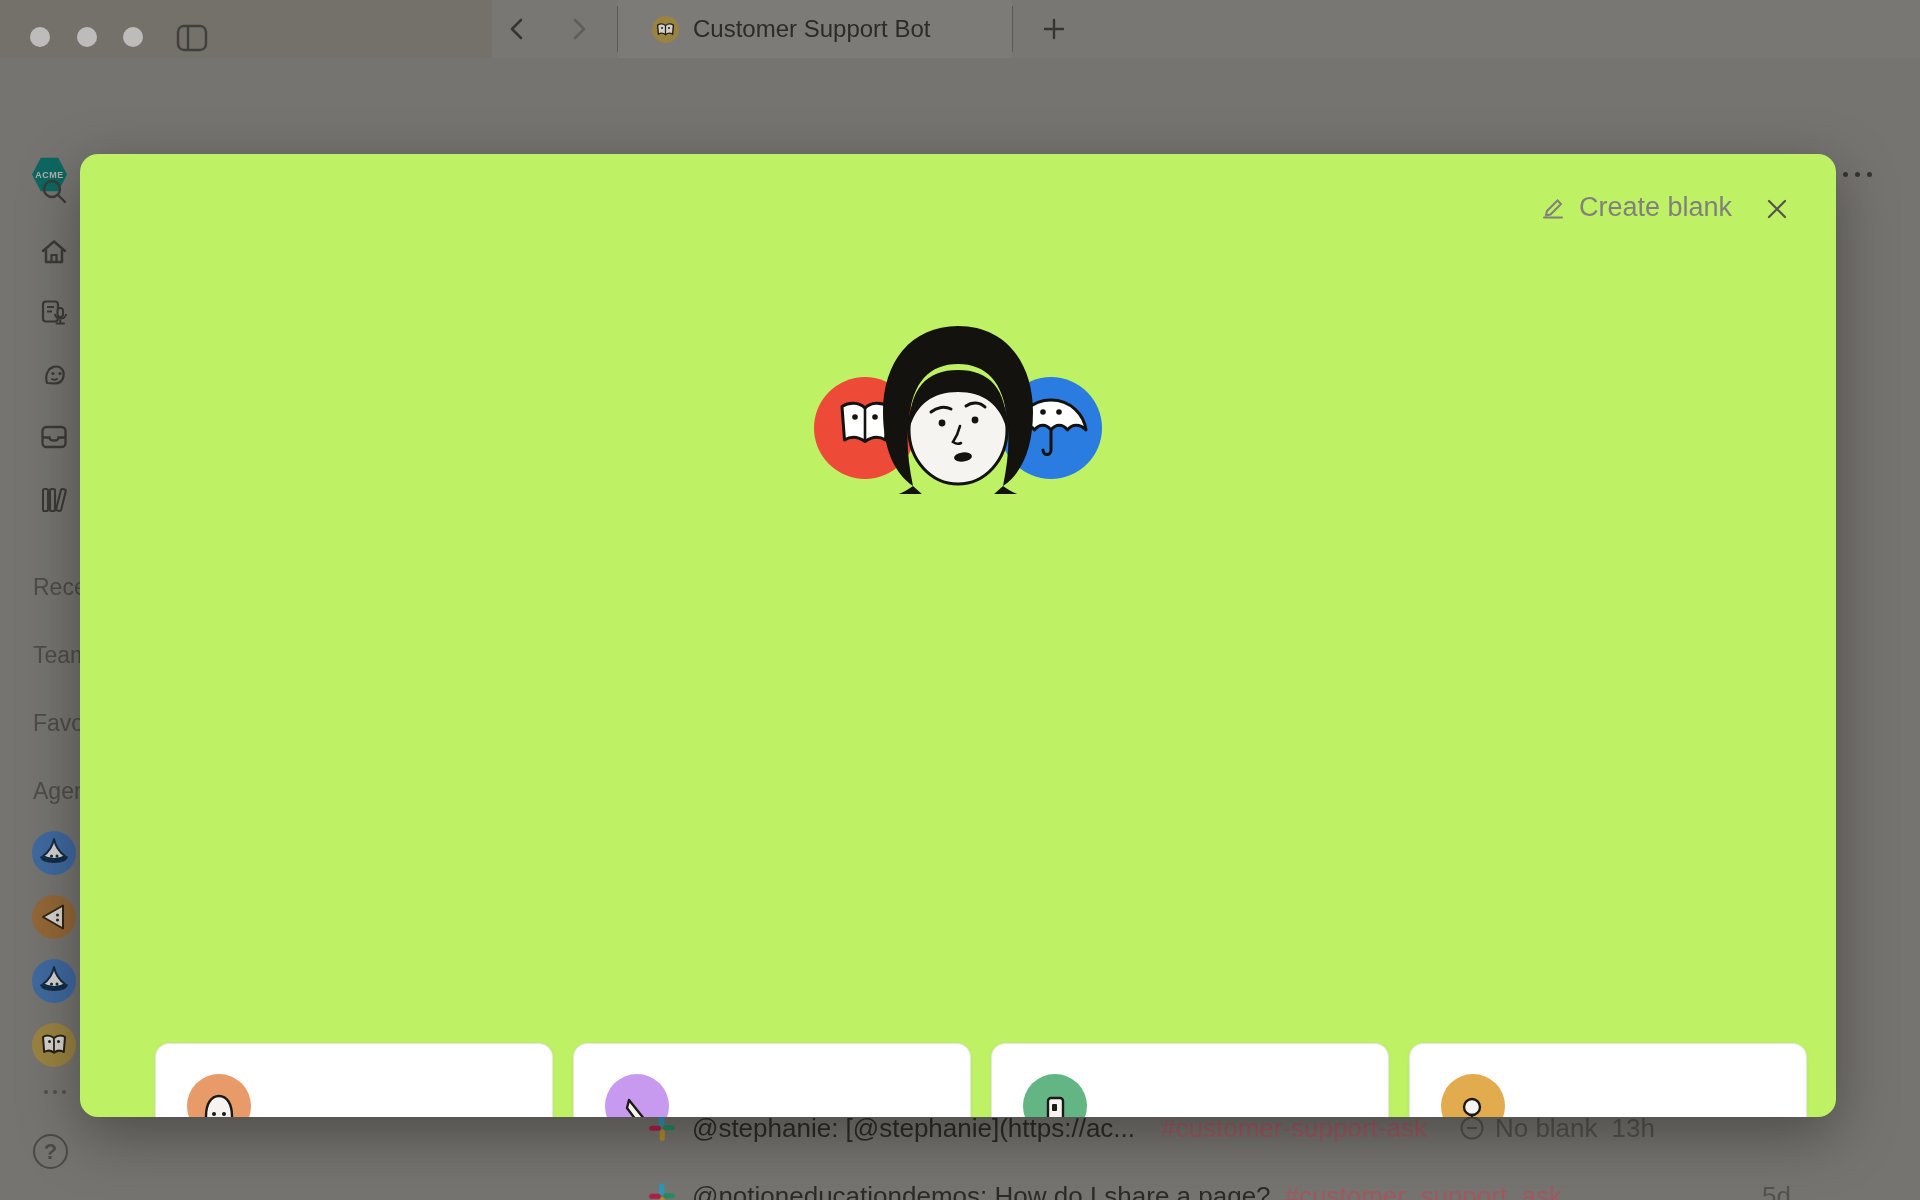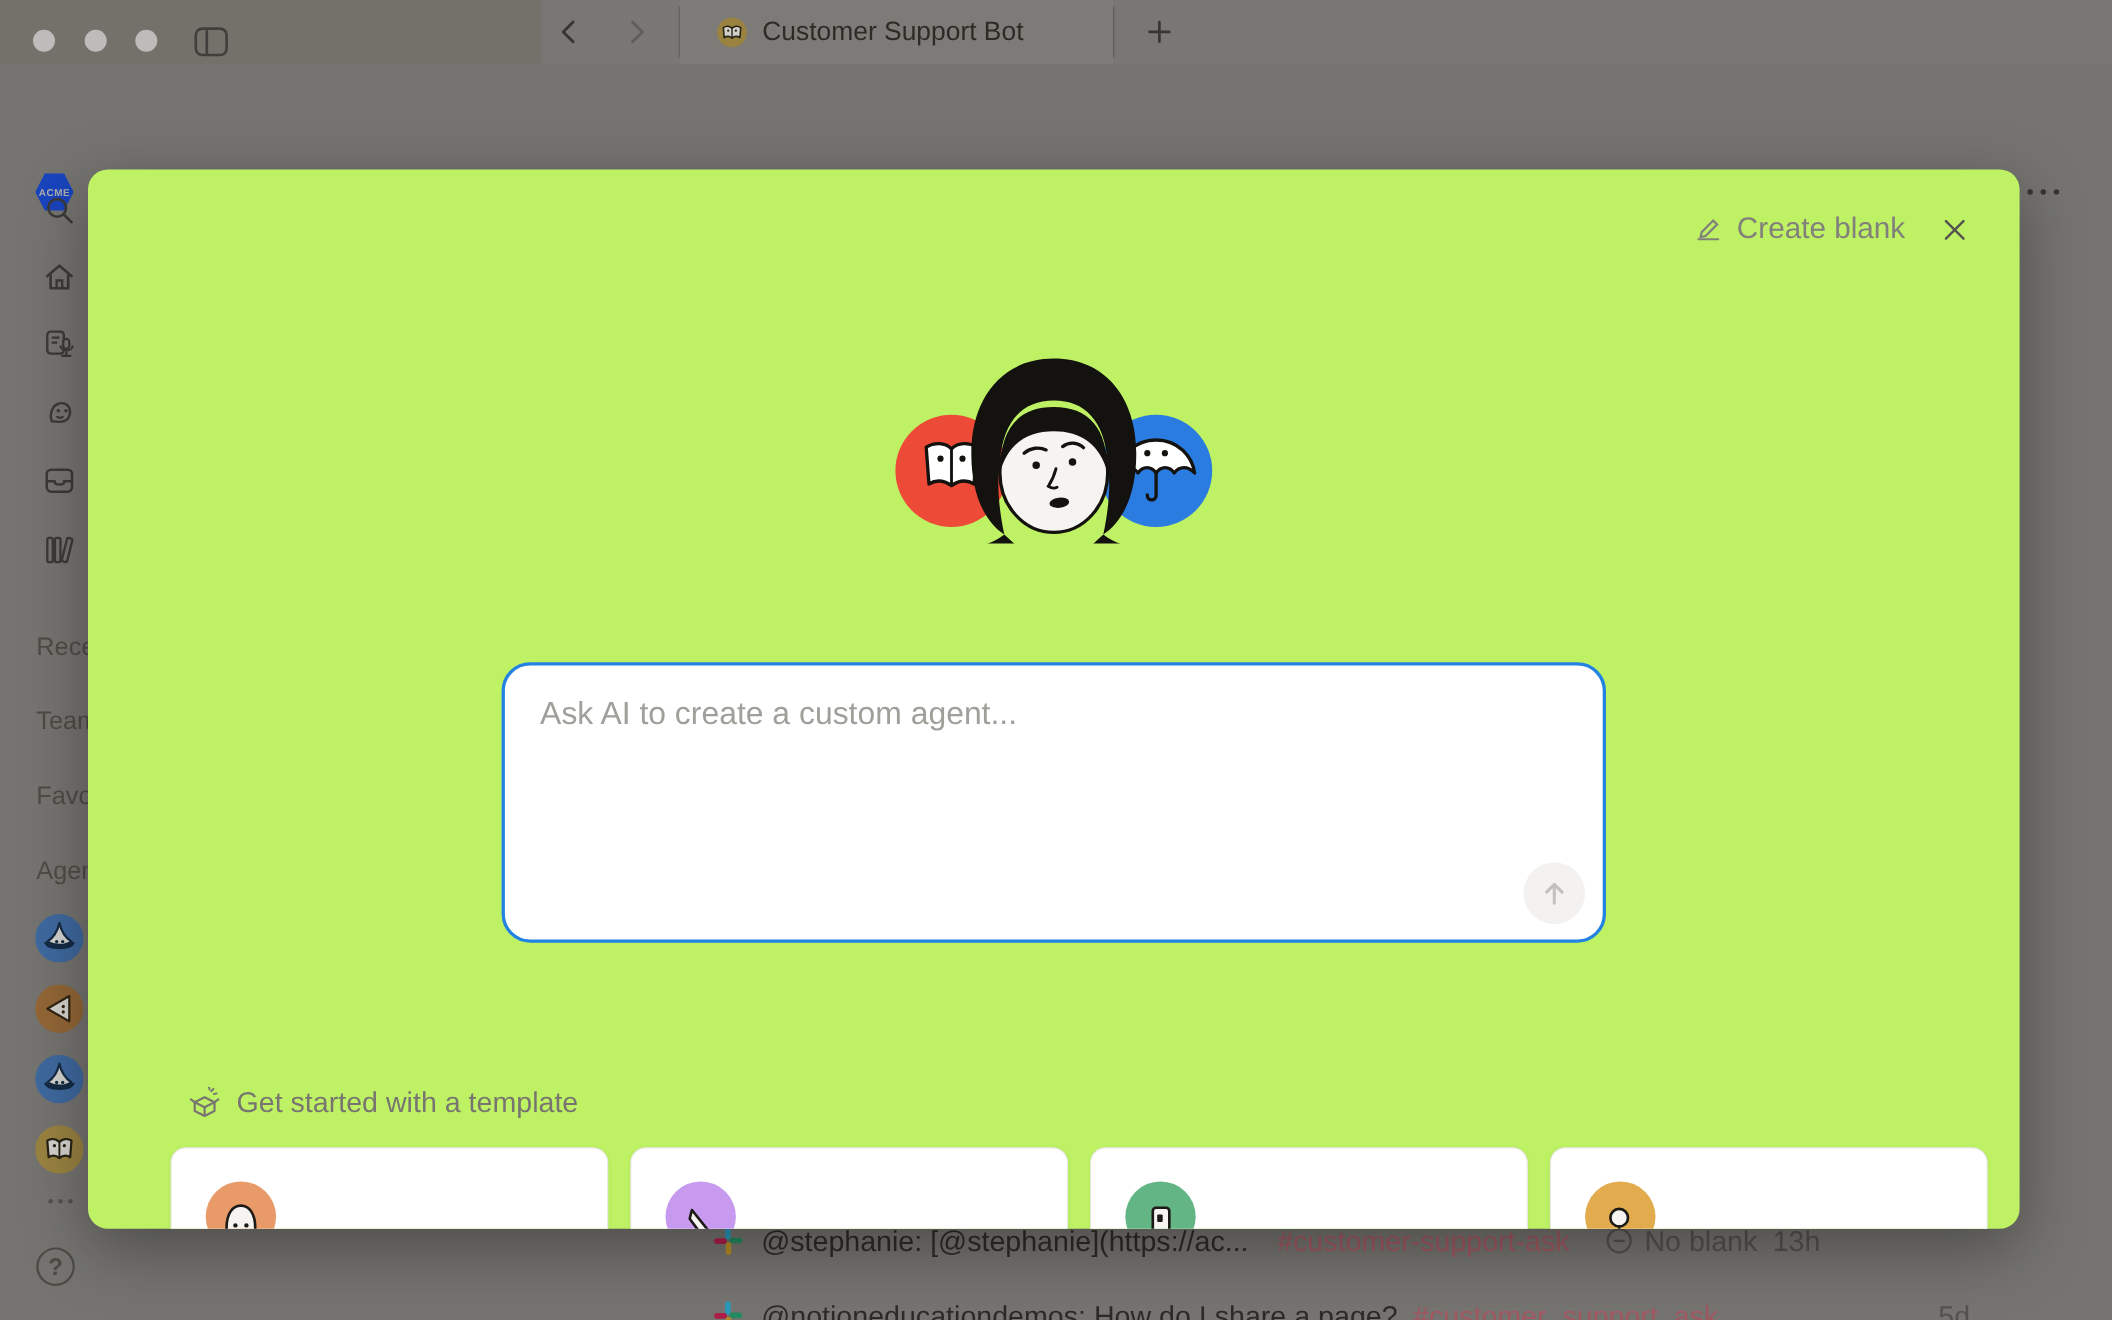--- a/index.html
+++ b/index.html
@@ -13,21 +13,21 @@
   .titlebar { position:absolute; left:0; top:0; width:1920px; height:58px; background:#8a8884; }
   .titlebar-left { position:absolute; left:0; top:0; width:492px; height:58px; background:#838179; }
   .tl-dot { position:absolute; top:27px; width:20px; height:20px; border-radius:50%; background:#d8d7d5; }
   .vdiv { position:absolute; top:6px; width:1px; height:46px; background:rgba(40,38,34,.35); }
   .tab-active { position:absolute; left:618px; top:0; width:394px; height:58px; background:#8f8d89; }
   .tab-inner { position:absolute; left:618px; top:0; width:394px; height:58px; display:flex; align-items:center; gap:14px; padding-left:34px; }
   .tab-title { font-size:24px; font-weight:500; color:#33312c; }
   .tab-emoji { width:27px; height:27px; border-radius:50%; background:#b0964a; display:flex; align-items:center; justify-content:center; }
 
   .header { position:absolute; left:0; top:58px; width:1920px; height:88px; }
-  .ws-badge { position:absolute; left:32px; top:99px; width:35px; height:35px; background:#1d4ed8;
+  .ws-badge { position:absolute; left:32px; top:99px; width:35px; height:35px; background:#0f766e;
               clip-path:polygon(25% 2%,75% 2%,100% 50%,75% 98%,25% 98%,0% 50%);
               display:flex; align-items:center; justify-content:center;
               color:#c9c8c4; font-size:9px; font-weight:700; letter-spacing:.5px; }
   .ws-name { position:absolute; left:80px; top:99px; height:35px; display:flex; align-items:center; font-size:27px; font-weight:700; color:#37352f; }
   .bc-icon { position:absolute; left:523px; top:98px; width:35px; height:35px; border-radius:50%; background:#b0964a; display:flex; align-items:center; justify-content:center; }
   .bc-title { position:absolute; left:570px; top:98px; height:35px; display:flex; align-items:center; font-size:27px; font-weight:400; color:#37352f; }
   .beta { position:absolute; left:899px; top:101px; height:31px; padding:0 14px; border-radius:8px; background:#928f8a; display:flex; align-items:center; font-size:20px; font-weight:600; color:#6f6d67; }
   .hdr-right { position:absolute; right:48px; top:96px; height:40px; display:flex; align-items:center; gap:22px; }
   .settings { display:flex; align-items:center; gap:10px; position:relative; }
   .settings-label, .share-label { font-size:27px; color:#37352f; }
@@ -309,38 +309,21 @@
       <path d="M106 106 C106 64 124 46 155 46 C186 46 204 64 204 106 C197 80 180 68 155 68 C130 68 113 80 106 106 Z" fill="#14120e"></path>
       <path d="M128 88 C134 83 142 82 148 85" fill="none" stroke="#14120e" stroke-width="3" stroke-linecap="round"></path>
       <path d="M163 82 C169 77.5 177 78 182 83" fill="none" stroke="#14120e" stroke-width="3" stroke-linecap="round"></path>
       <circle cx="139" cy="99" r="3.4" fill="#14120e"></circle>
       <circle cx="172" cy="96" r="3.4" fill="#14120e"></circle>
       <path d="M157 102 C155 110 152 115 150 118 C153 120 156 120 158 119" fill="none" stroke="#14120e" stroke-width="2.6" stroke-linecap="round"></path>
       <ellipse cx="160" cy="133" rx="9" ry="4.6" fill="#14120e" transform="rotate(-7 160 133)"></ellipse>
     </svg>
 
 
-    <div class="prompt-box">
-      <textarea placeholder="Ask AI to create a custom agent..." style=""></textarea>
-      <div class="send-btn">
-        <svg width="28" height="28" viewBox="0 0 28 28">
-          <path d="M14 23 V6 M7 13 L14 6 L21 13" fill="none" stroke="#c3c1bd" stroke-width="2.8" stroke-linecap="round" stroke-linejoin="round"></path>
-        </svg>
-      </div>
-    </div>
-
-    <div class="tmpl-label">
-      <svg width="30" height="30" viewBox="0 0 30 30">
-        <path d="M6 14 L15 9.5 L24 14 L15 18.5 Z" fill="none" stroke="#787571" stroke-width="2" stroke-linejoin="round"></path>
-        <path d="M6 14 V22 L15 26.5 V18.5 M24 14 V22 L15 26.5" fill="none" stroke="#787571" stroke-width="2" stroke-linejoin="round"></path>
-        <path d="M6 14 L2.5 11.5 M24 14 L27.5 11.5" fill="none" stroke="#787571" stroke-width="2" stroke-linecap="round"></path>
-        <path d="M21 4 L23 2 M23.5 6.5 L26 6 M19.5 2.5 L19 0.5" stroke="#787571" stroke-width="1.8" stroke-linecap="round"></path>
-      </svg>
-      <span>Get started with a template</span>
-    </div>
+
 
     <div class="tcard" style="left:75px">
       <div class="tcircle" style="background:#e89a68">
         <svg width="64" height="64" viewBox="0 0 64 64">
           <path d="M32 22 C24 22 19 30 19 42 C19 54 26 62 32 62 C38 62 45 54 45 42 C45 30 40 22 32 22 Z" fill="#f6f4f0" stroke="#1c1a16" stroke-width="2.4"></path>
           <circle cx="27" cy="40" r="2" fill="#1c1a16"></circle>
             <circle cx="37" cy="40" r="2" fill="#1c1a16"></circle>
         </svg>
       </div>
     </div>

